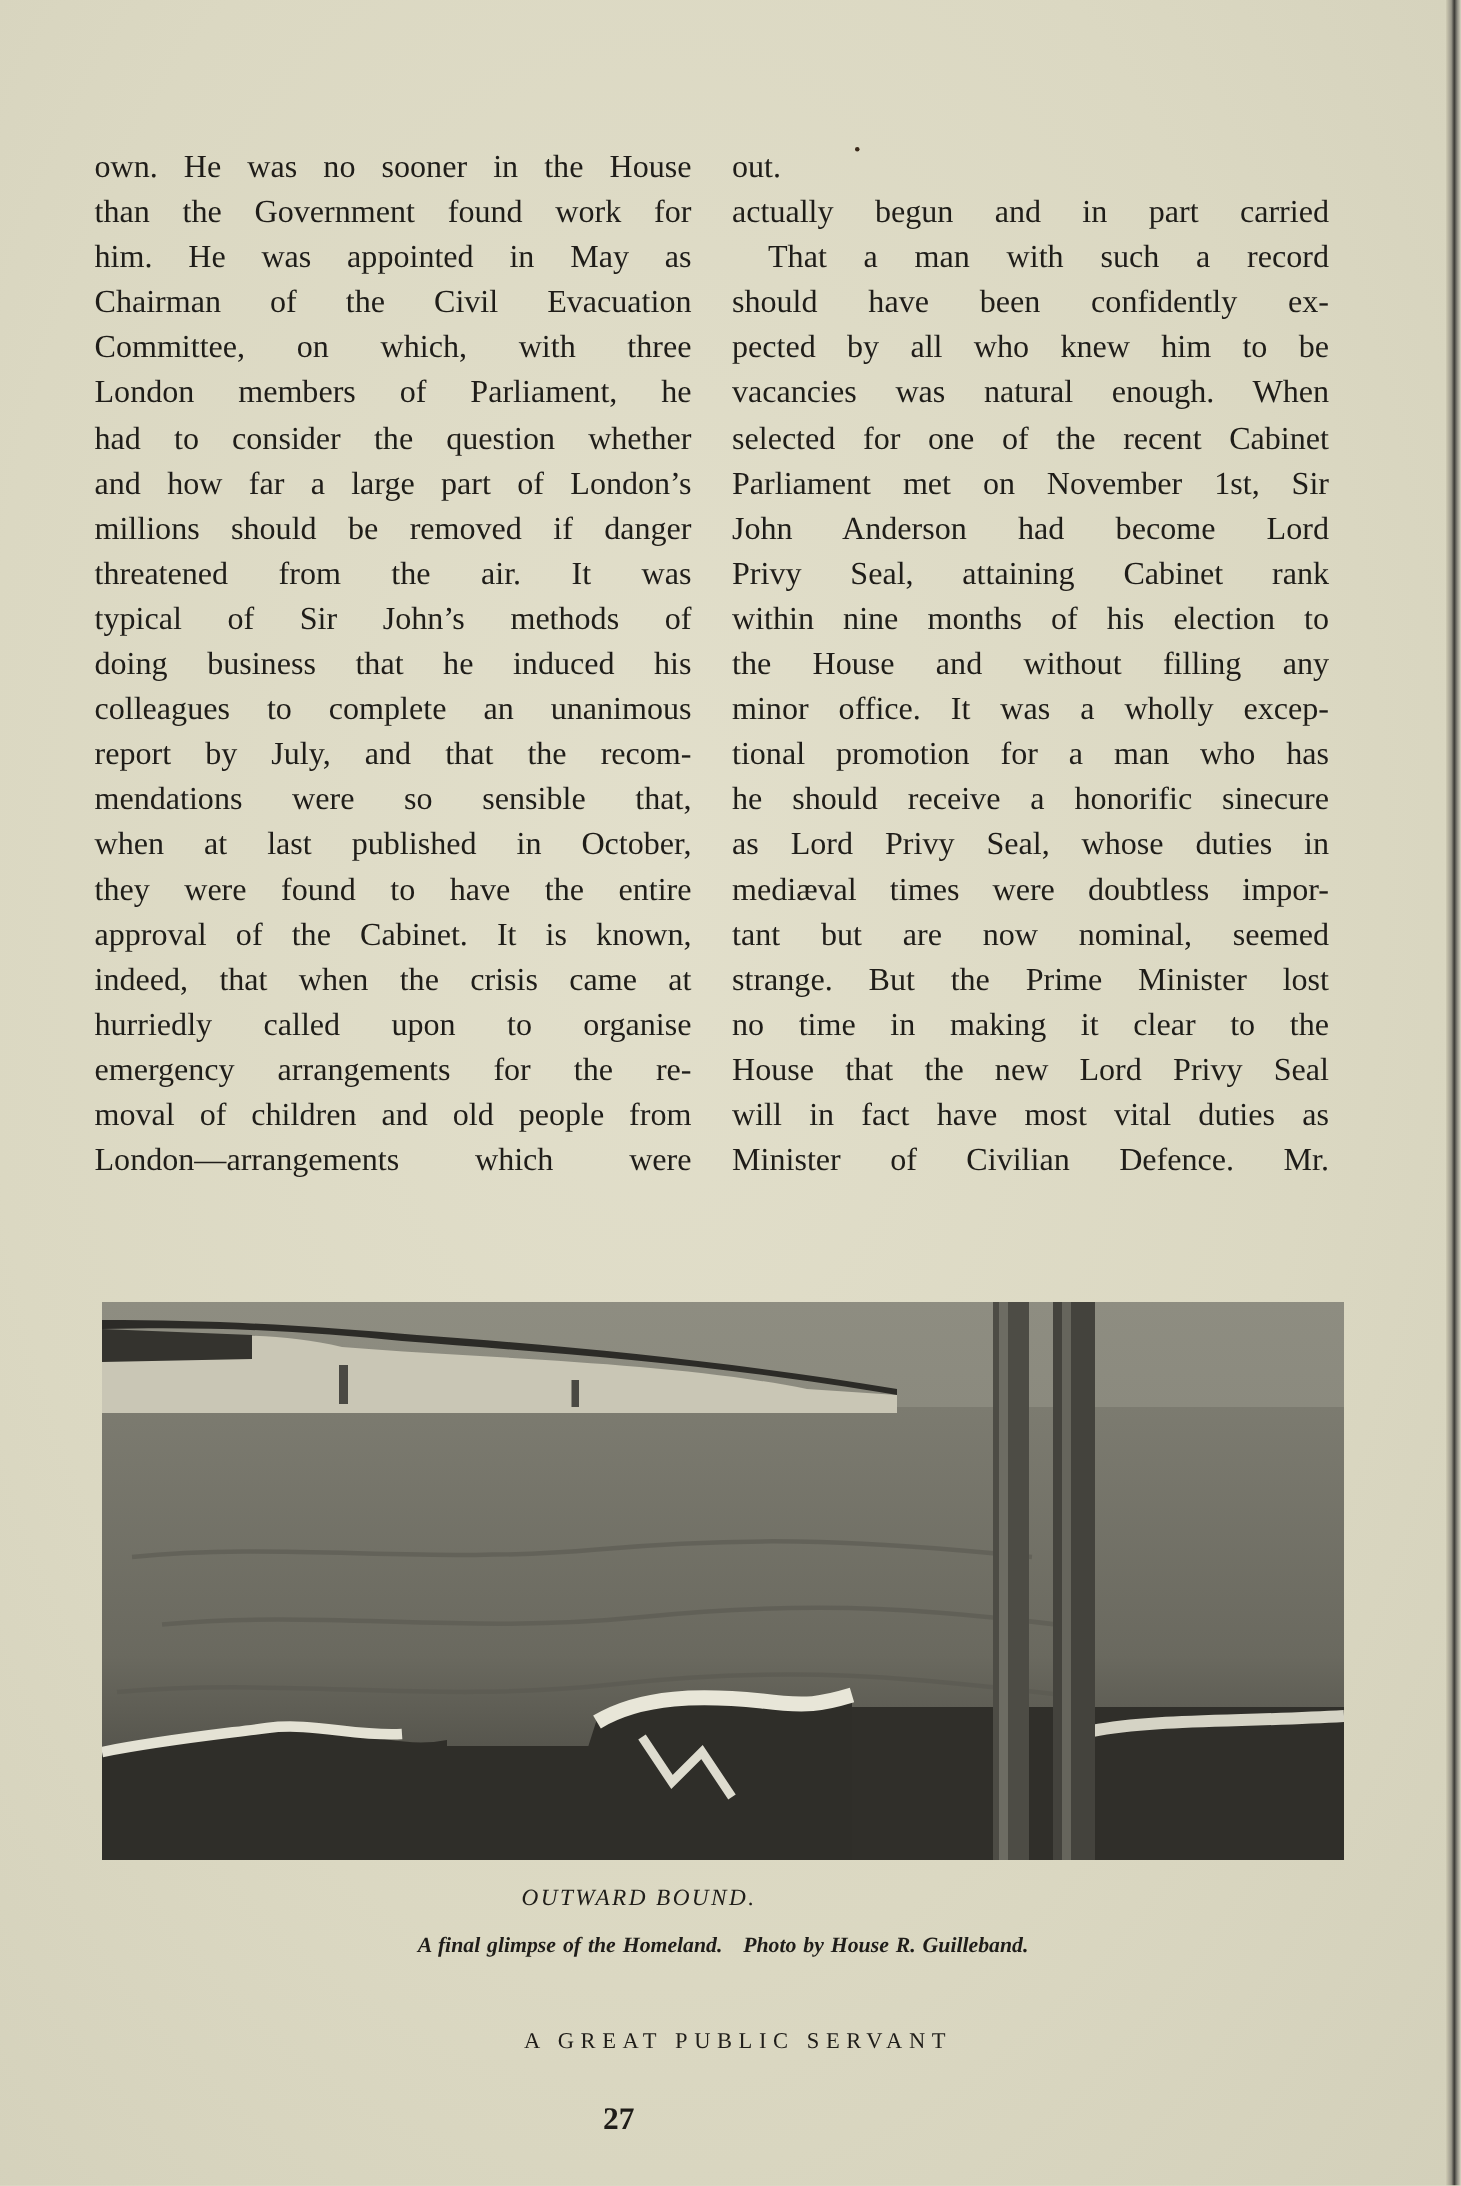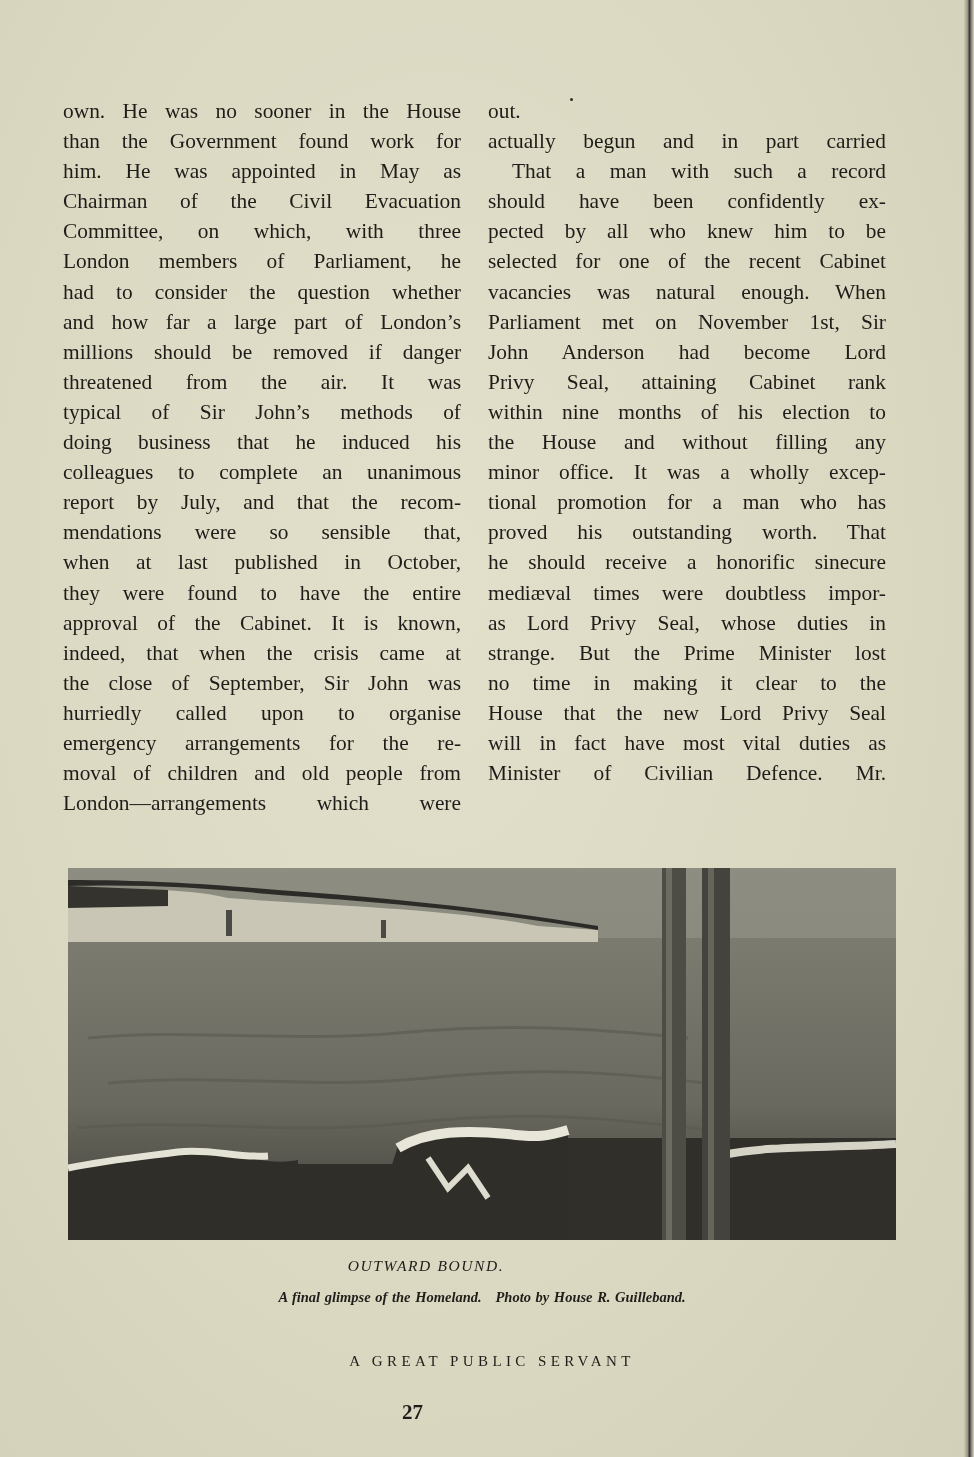--- a/index.html
+++ b/index.html
@@ -69,46 +69,45 @@
     <span class="line">threatened from the air. It was</span>
     <span class="line">typical of Sir John’s methods of</span>
     <span class="line">doing business that he induced his</span>
     <span class="line">colleagues to complete an unanimous</span>
     <span class="line">report by July, and that the recom-</span>
     <span class="line">mendations were so sensible that,</span>
     <span class="line">when at last published in October,</span>
     <span class="line">they were found to have the entire</span>
     <span class="line">approval of the Cabinet. It is known,</span>
     <span class="line">indeed, that when the crisis came at</span>
-    <span class="line">the close of September, Sir John was</span>
     <span class="line">hurriedly called upon to organise</span>
     <span class="line">emergency arrangements for the re-</span>
     <span class="line">moval of children and old people from</span>
     <span class="line">London—arrangements which were</span>
   </div>
 
   <div class="col col-right">
     <span class="line last">out.</span>
     <span class="line">actually begun and in part carried</span>
     <span class="line" style="padding-left:24px">That a man with such a record</span>
     <span class="line">should have been confidently ex-</span>
     <span class="line">pected by all who knew him to be</span>
+    <span class="line">vacancies was natural enough. When</span>
     <span class="line">selected for one of the recent Cabinet</span>
-    <span class="line">vacancies was natural enough. When</span>
     <span class="line">Parliament met on November 1st, Sir</span>
     <span class="line">John Anderson had become Lord</span>
     <span class="line">Privy Seal, attaining Cabinet rank</span>
     <span class="line">within nine months of his election to</span>
     <span class="line">the House and without filling any</span>
     <span class="line">minor office. It was a wholly excep-</span>
     <span class="line">tional promotion for a man who has</span>
-    <span class="line">proved his outstanding worth. That</span>
     <span class="line">he should receive a honorific sinecure</span>
+    <span class="line">as Lord Privy Seal, whose duties in</span>
     <span class="line">mediæval times were doubtless impor-</span>
-    <span class="line">as Lord Privy Seal, whose duties in</span>
+    <span class="line">tant but are now nominal, seemed</span>
     <span class="line">strange. But the Prime Minister lost</span>
     <span class="line">no time in making it clear to the</span>
     <span class="line">House that the new Lord Privy Seal</span>
     <span class="line">will in fact have most vital duties as</span>
     <span class="line">Minister of Civilian Defence. Mr.</span>
   </div>
 
   <div class="speck" style="left:570px;top:98px;"></div>
 
   <div class="photo">

